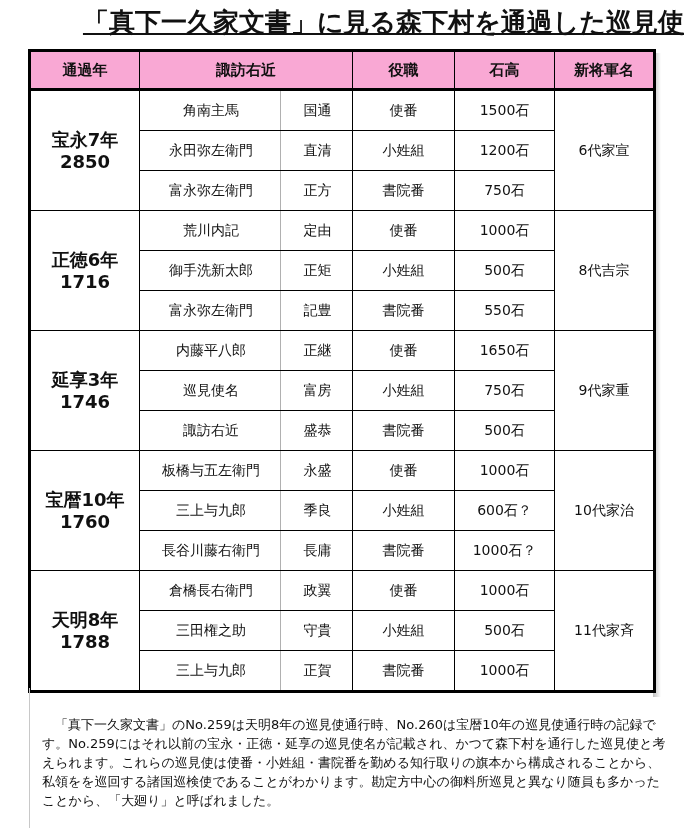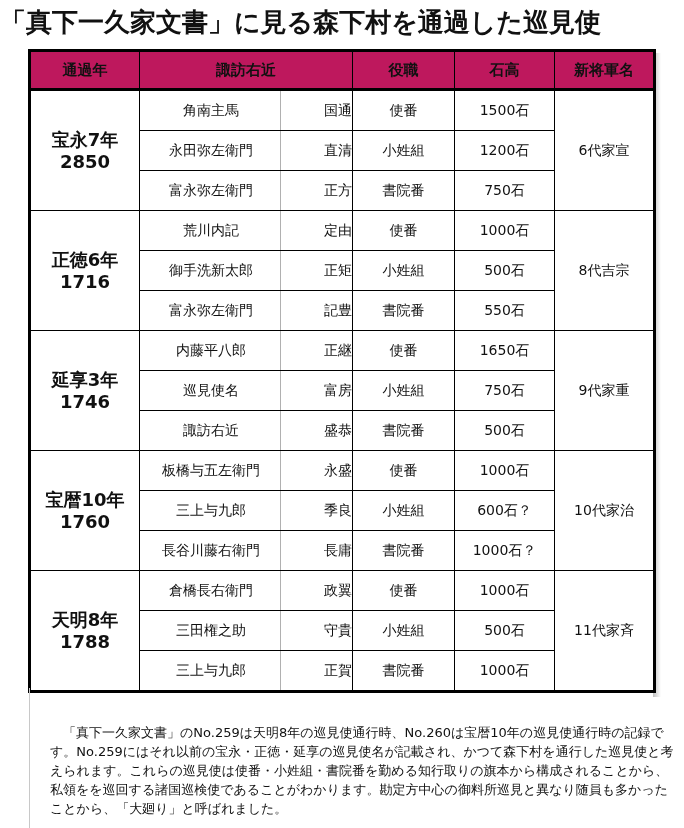--- a/index.html
+++ b/index.html
@@ -1,33 +1,33 @@
 <!DOCTYPE html>
 <html><head>
 <meta charset="utf-8">
 <style>
   html, body { margin:0; padding:0; background:#ffffff; }
   body { width:684px; height:828px; position:relative; overflow:hidden;
          font-family:"DejaVu Sans", sans-serif; color:#111; }
-  .title { position:absolute; left:0; top:4px; width:684px; text-align:left;
-           font-size:26px; font-weight:bold; letter-spacing:0px; color:#111; line-height:36px; }
+  .title { position:absolute; left:0; top:4px; width:684px; text-align:right;
+           font-size:26px; font-weight:bold; letter-spacing:0px; color:#111; line-height:36px;text-decoration:underline; }
   .table-wrap { position:absolute; left:28px; top:49px; width:625px; }
   .table-wrap::after { content:""; position:absolute; right:-8px; top:4px; width:8px; height:100%;
            background:linear-gradient(to right, rgba(0,0,0,0.25), rgba(0,0,0,0)); }
   table { border-collapse:collapse; width:625px; table-layout:fixed; border:3px solid #000; }
-  th { background:#be185d; height:36px; font-size:15px; font-weight:bold; text-align:center;
+  th { background:#f9a8d4; height:36px; font-size:15px; font-weight:bold; text-align:center;
        border:1px solid #000; border-bottom:3px solid #000; padding:0; }
   td { height:39px; font-size:14px; border:1px solid #000; padding:0; text-align:center; }
   td.name { text-align:center; padding-left:2px; border-right:1px solid #b0b0b0; }
-  td.given { text-align:right; padding-left:2px; border-left:1px solid #b0b0b0; }
+  td.given { text-align:center; padding-left:2px; border-left:1px solid #b0b0b0; }
   td.year { font-size:18px; font-weight:bold; line-height:22px; }
   td.year span { display:block; }
   .note { position:absolute; left:29px; top:688px; width:650px; height:140px;
           border-left:1px solid #c8c8c8; }
-  .note p { margin:8px; position:absolute; left:12px; top:27px; width:630px;
+  .note p { margin:0; position:absolute; left:12px; top:27px; width:630px;
             font-size:13px; line-height:19px; color:#111; text-indent:1em; }
 </style>
 </head>
 <body>
 
 <div class="title">「真下一久家文書」に見る森下村を通過した巡見使</div>
 
 <div class="table-wrap">
 <table>
   <colgroup>

